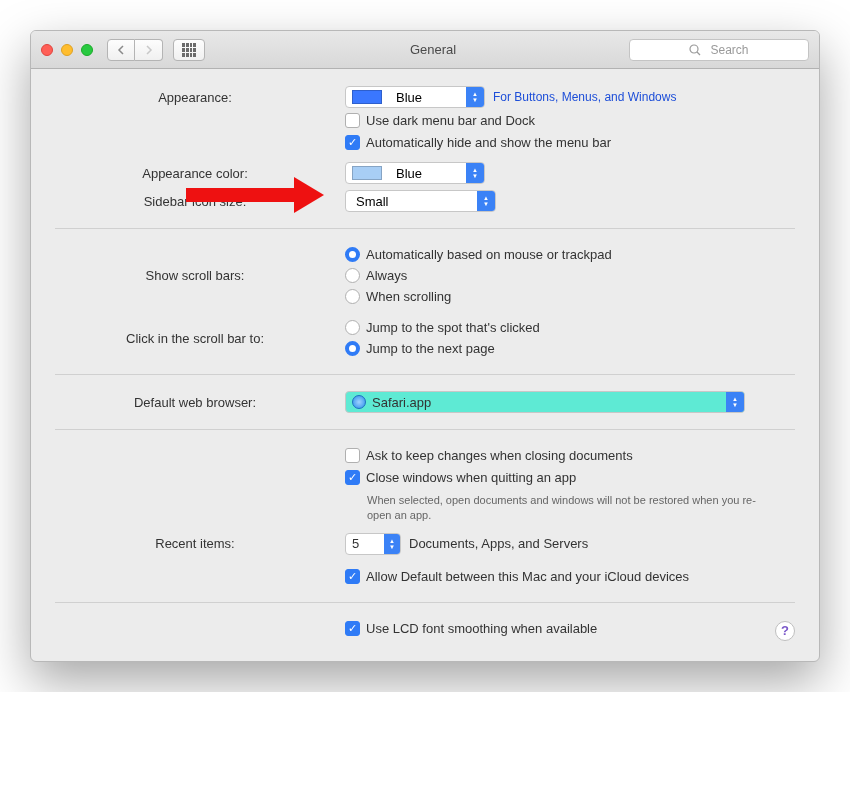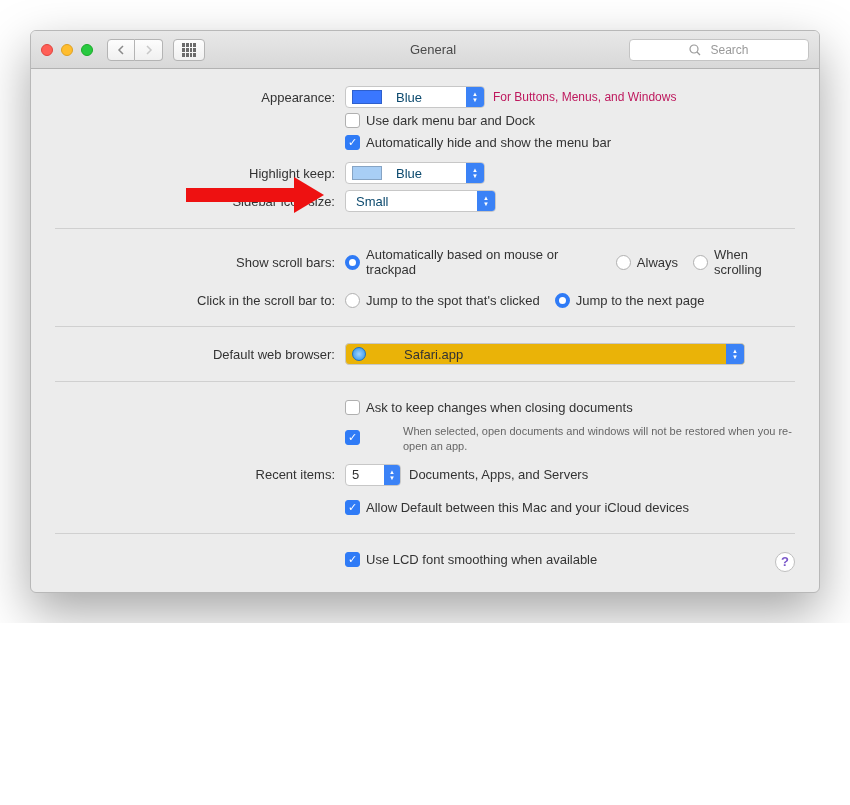--- a/index.html
+++ b/index.html
@@ -63,62 +63,62 @@
   }
   .search {
     margin-left:auto; width:180px; height:22px;
     background:#fff; border:1px solid #c4c4c4; border-radius:4px;
     display:flex; align-items:center; justify-content:center;
     color:#9a9a9a; font-size:12px; gap:9px;
   }
   .content { padding: 14px 24px 20px 24px; position:relative; }
   .row { display:flex; align-items:center; margin: 3px 0; }
   .row .label {
-    width: 290px; text-align:right; padding-right:10px; color:#333; font-size:13px;
+    width: 290px; text-align:center; padding-right:10px; color:#333; font-size:13px;
   }
   .row .ctrl { flex:1; display:flex; align-items:center; gap:8px; }
   .sep { height:1px; background:#d0d0d0; margin: 16px 0; }
 
   .select {
     display:flex; align-items:center;
     background:#fff; border:1px solid #c7c7c7; border-radius:4px;
     height:22px; overflow:hidden;
   }
-  .select .val { padding: 0 8px; font-size:13px; color:#0c4a6e; flex:1; white-space:nowrap; }
+  .select .val { padding: 0 8px; font-size:13px; color:#000000; flex:1; white-space:nowrap; }
   .select .swatch { margin-left:6px; margin-right:6px; }
   .select .arrows {
     width:18px; height:100%; background:#3b82f6;
     display:flex; flex-direction:column; align-items:center; justify-content:center;
     color:#fff; font-size:6px; line-height:6px;
   }
   .swatch {
     width:30px; height:14px; border:1px solid rgba(0,0,0,.2);
   }
-  .hint { font-size:12px; color:#be185d; }
+  .hint { font-size:12px; color:#1d4ed8; }
 
   .check {
     width:15px; height:15px; border:1px solid #b0b0b0; border-radius:3px;
     background:#fff; display:inline-flex; align-items:center; justify-content:center;
     flex-shrink:0; margin-right:6px; font-size:11px; color:#fff;
   }
   .check.on { background:#2f7bf6; border-color:#2f7bf6; }
   .checkrow { display:flex; align-items:center; margin: 2px 0; }
 
   .radio {
     width:15px; height:15px; border:1px solid #b0b0b0; border-radius:50%;
     background:#fff; display:inline-flex; align-items:center; justify-content:center;
     flex-shrink:0; margin-right:6px;
   }
   .radio.on { border:4px solid #2f7bf6; }
-  .stack { display:flex; flex-direction:row; gap:15px; }
+  .stack { display:flex; flex-direction:column; gap:2px; }
 
   .wide-select {
     display:flex; align-items:center;
-    background:#eab308; border:1px solid #c7c7c7; border-radius:4px;
-    height:22px; width:100%; overflow:hidden;gap:32px;
+    background:#5eead4; border:1px solid #c7c7c7; border-radius:4px;
+    height:22px; width:100%; overflow:hidden;
   }
   .wide-select .arrows {
     width:18px; height:100%; background:#3b82f6;
     display:flex; flex-direction:column; align-items:center; justify-content:center;
     color:#fff; font-size:6px; line-height:6px;
   }
   .safari-icon {
     width:14px; height:14px; border-radius:50%;
     background: radial-gradient(#9fd3ff,#2a8fea); border:1px solid #1e6fbf;
     margin: 0 6px;
@@ -236,21 +236,21 @@
         <div class="label"></div>
         <div class="ctrl">
       <div class="checkrow">
         <span class="check on">✓</span>
         <span>Automatically hide and show the menu bar</span>
       </div>
     </div>
       </div>
 
     <div class="row" style="margin-top:10px">
-      <div class="label">Highlight keep:</div>
+      <div class="label">Appearance color:</div>
       <div class="ctrl">
         <div class="select" style="width:140px">
           <span class="swatch" style="background:#a8cef5"></span>
           <span class="val">Blue</span>
           <span class="arrows">▲<br>▼</span>
         </div>
       </div>
     </div>
 
     <div class="row" style="margin-top:6px">
@@ -325,20 +325,21 @@
       </div>
     </div>
       </div>
 
     <div class="row">
         <div class="label"></div>
         <div class="ctrl">
           <div class="stack">
       <div class="checkrow">
         <span class="check on">✓</span>
+        <span>Close windows when quitting an app</span>
       </div>
       <div class="subnote">When selected, open documents and windows will not be restored when you re-open an app.</div>
     </div>
         </div>
       </div>
 
     <div class="row" style="margin-top:8px">
       <div class="label">Recent items:</div>
       <div class="ctrl">
         <div class="numsel">

